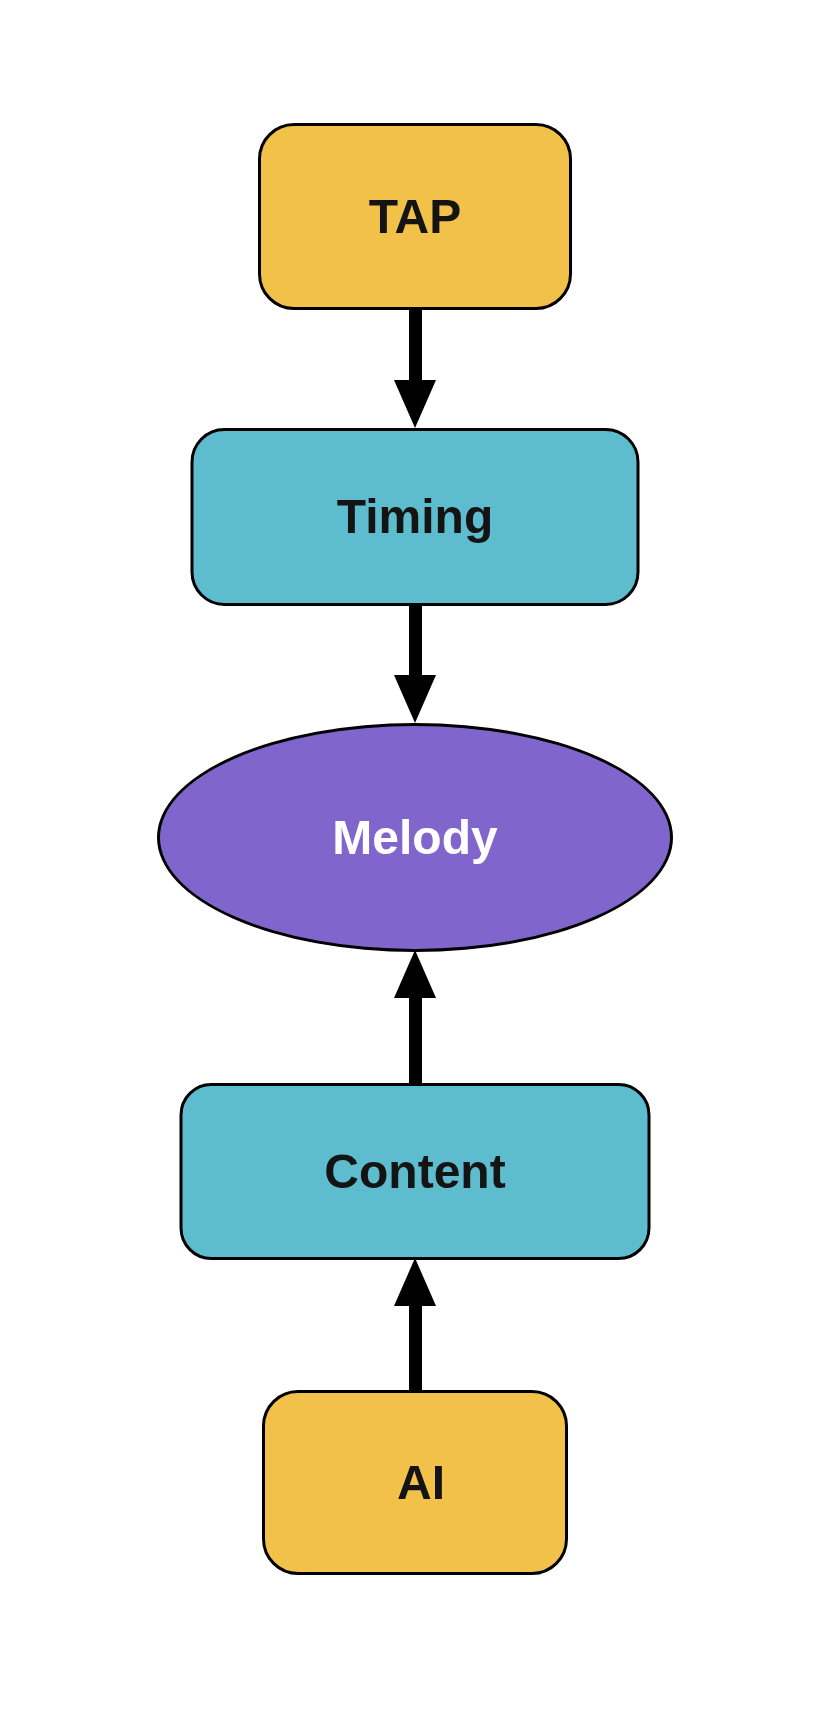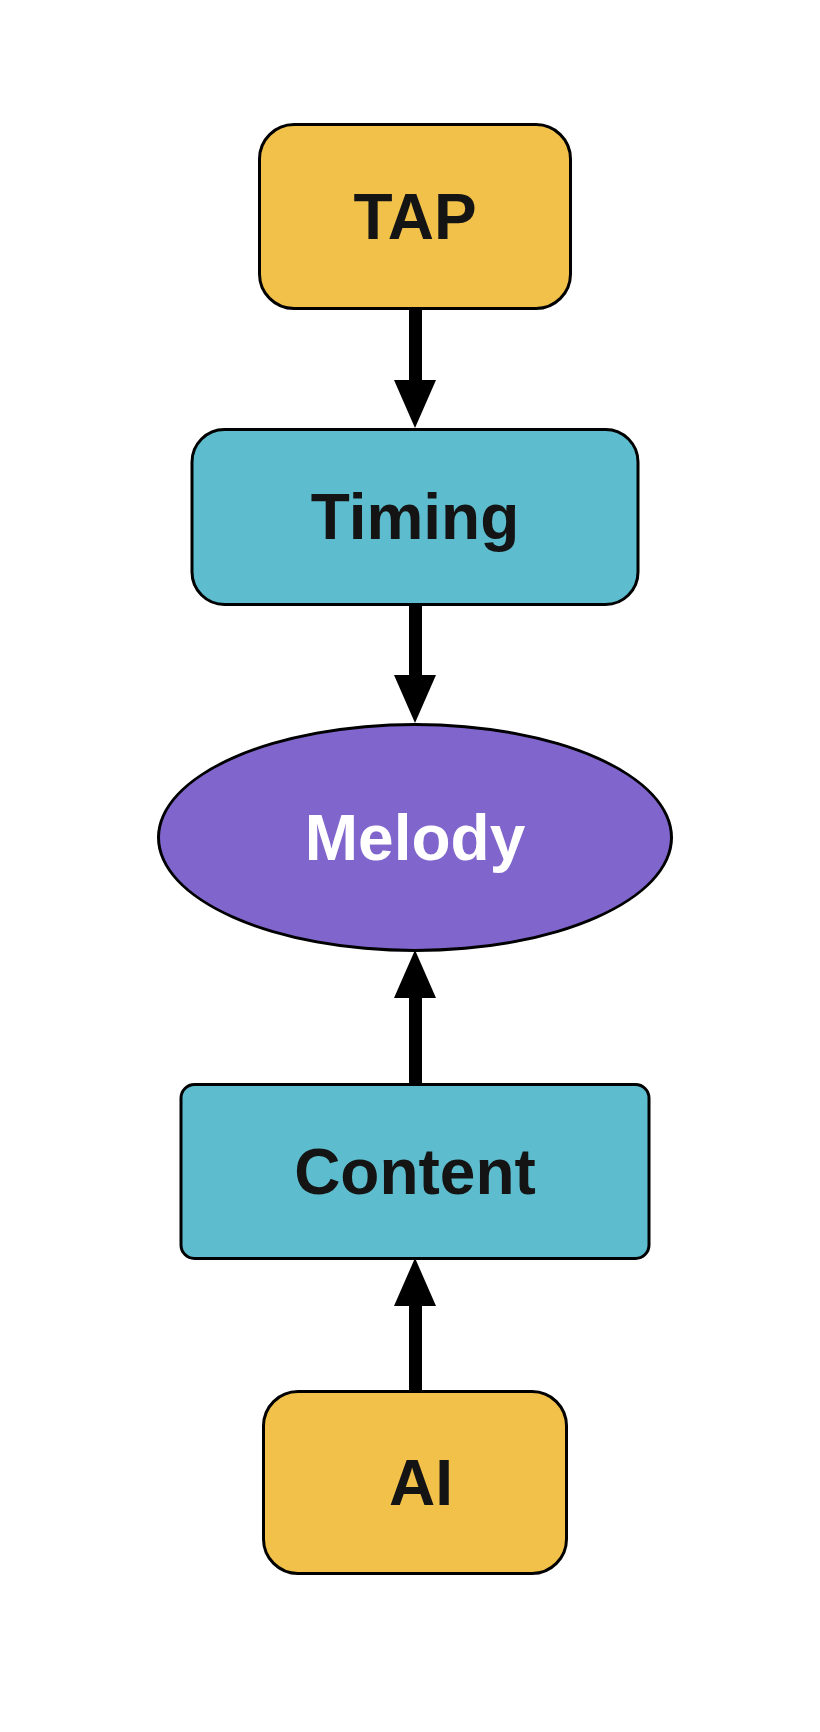--- a/index.html
+++ b/index.html
@@ -20,28 +20,28 @@
     left: 415px;
     transform: translateX(-50%);
     display: flex;
     align-items: center;
     justify-content: center;
     border: 3px solid #000000;
     box-sizing: border-box;
   }
   .node-label {
     font-weight: 700;
-    font-size: 64px;
+    font-size: 48px;
     line-height: 1;
     white-space: nowrap;
   }
   .node-tap     { width: 314px; height: 187px; top: 123px;  border-radius: 36px; }
   .node-timing  { width: 449px; height: 178px; top: 428px;  border-radius: 34px; }
   .node-melody  { width: 516px; height: 229px; top: 723px;  border-radius: 50%;  }
-  .node-content { width: 471px; height: 177px; top: 1083px; border-radius: 15px; }
+  .node-content { width: 471px; height: 177px; top: 1083px; border-radius: 32px; }
   .node-ai      { width: 306px; height: 185px; top: 1390px; border-radius: 36px; padding-left: 12px; }
 
   .arrow {
     position: absolute;
     left: 415px;
     transform: translateX(-50%);
     display: flex;
     flex-direction: column;
     align-items: center;
   }

